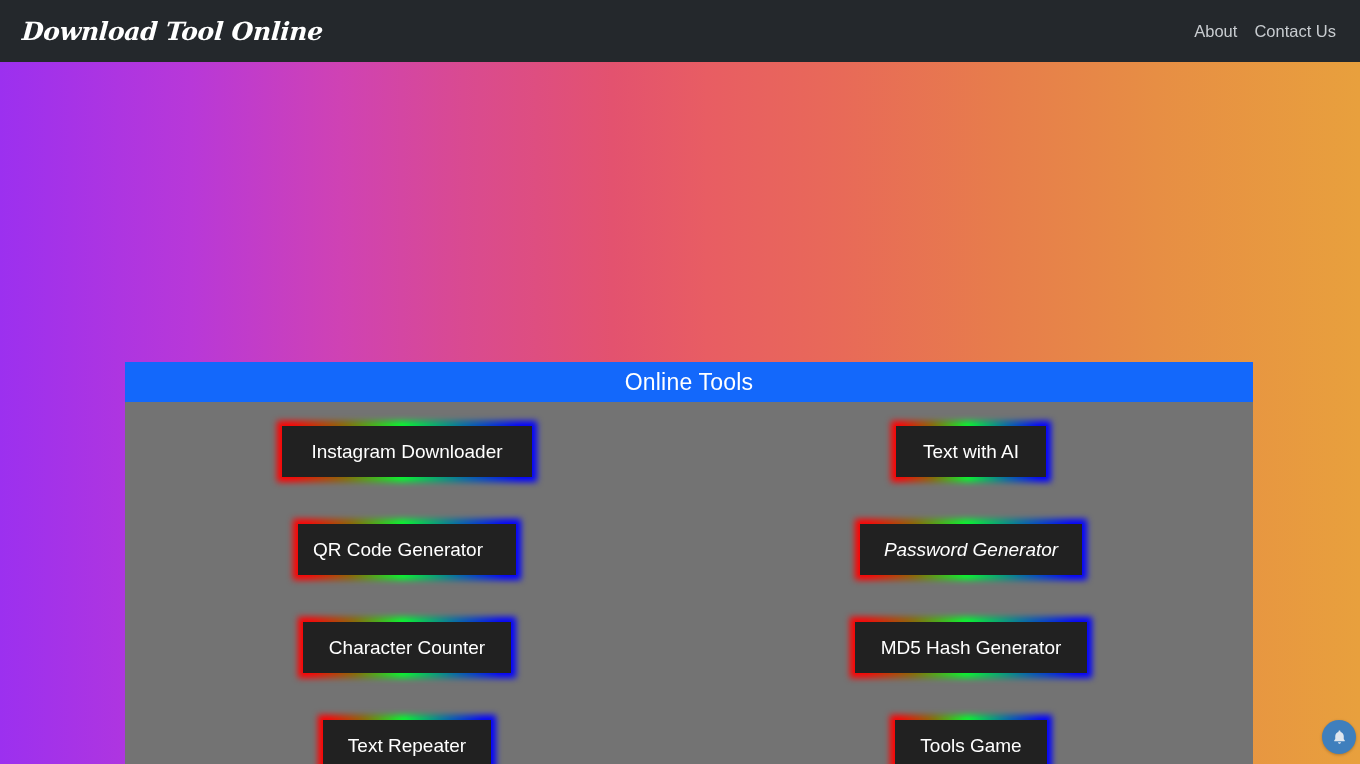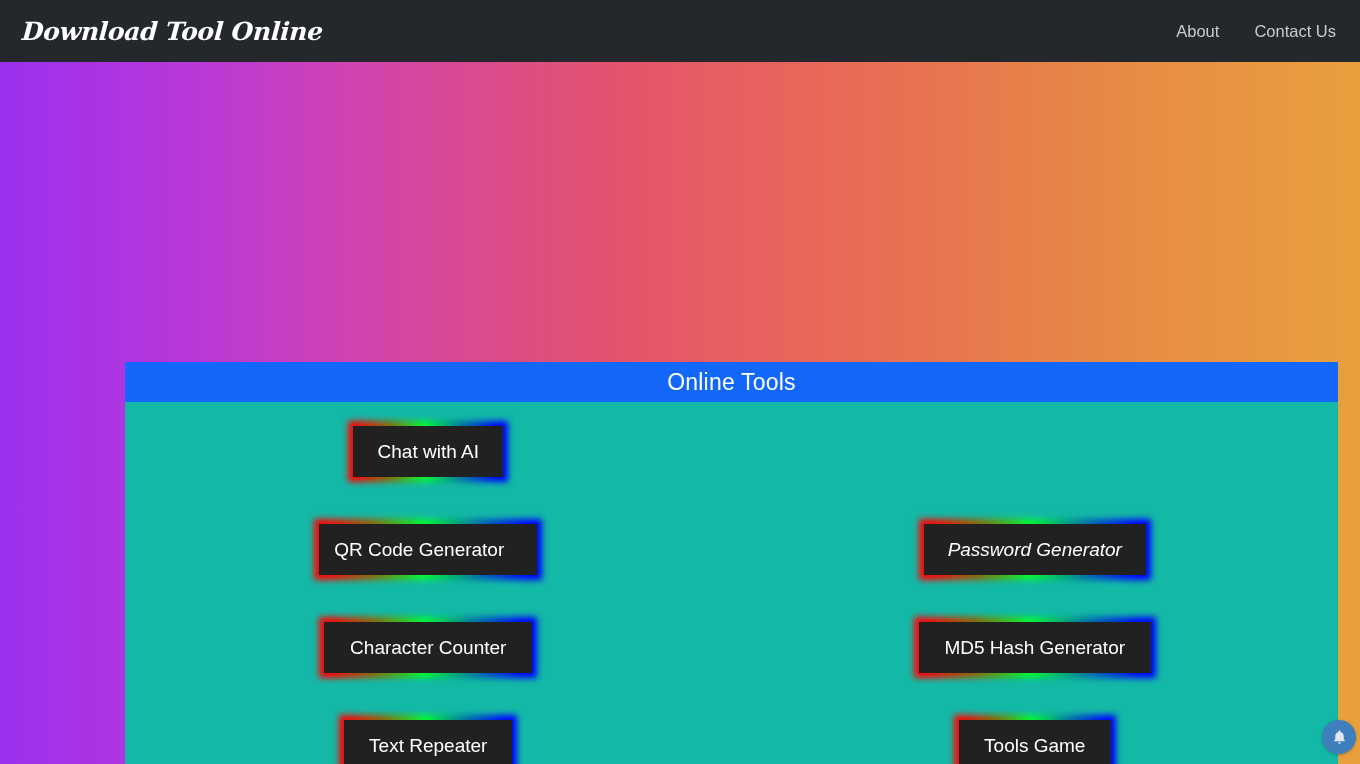--- a/index.html
+++ b/index.html
@@ -25,21 +25,21 @@
     font-weight:700;
     font-size:25px;
     letter-spacing:-0.3px;
     color:#ffffff;
     white-space:nowrap;
     cursor:pointer;
     transform:skewX(-4deg);
   }
   .nav-links{
     margin-left:auto;
-    display:flex; align-items:flex-start; gap:35px;
+    display:flex; align-items:flex-start; gap:17px;
   }
   .nav-link{
     font-size:16.5px;
     color:#c8ccd0;
     text-decoration:none;
     white-space:nowrap;
     cursor:pointer;
   }
 
   
@@ -57,22 +57,22 @@
       #e77c4c 73%,
       #e78e44 85%,
       #e8a03d 100%);
     z-index:1;
   }
 
   
   .panel{
     position:absolute;
     top:362px; left:125px;
-    width:1213px; height:402px;
-    background:#14b8a6;
+    width:1128px; height:402px;
+    background:#737373;
     z-index:10;
     overflow:hidden;
   }
   .panel-header{
     height:40px;
     background:#1368fb;
     display:flex; align-items:center; justify-content:center;
   }
   .panel-title{
     color:#ffffff;
@@ -186,22 +186,27 @@
 <div class="panel">
 
   <div class="panel-header">
     <span class="panel-title">Online Tools</span>
   </div>
 
   <div class="tool-grid">
 
     <div class="tool-row">
       <div class="tool-cell">
+        <button class="tool-btn w-instagram">
+          <span class="btn-label">Instagram Downloader</span>
+        </button>
+      </div>
+      <div class="tool-cell">
         <button class="tool-btn w-chat">
-          <span class="btn-label">Chat with AI</span>
+          <span class="btn-label">Text with AI</span>
         </button>
       </div>
     </div>
 
     <div class="tool-row">
       <div class="tool-cell">
         <button class="tool-btn w-qr">
           <span class="btn-label">QR Code Generator</span>
         </button>
       </div>

